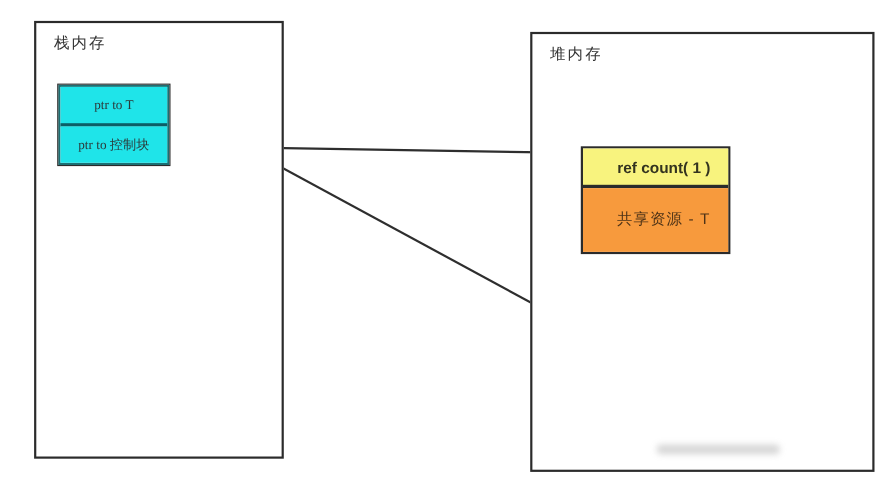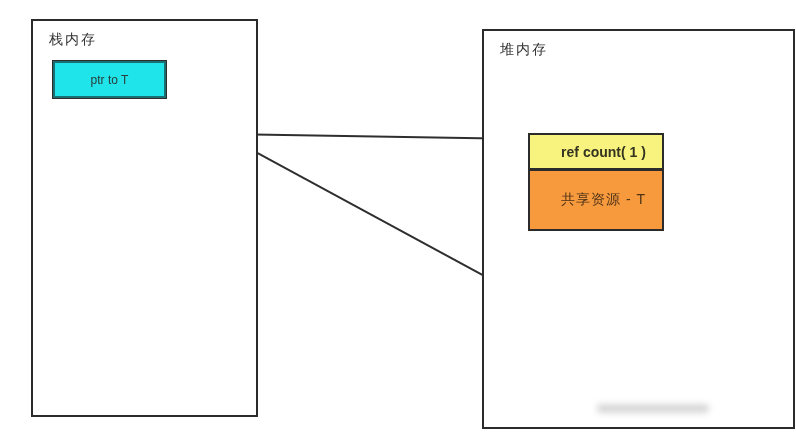--- a/index.html
+++ b/index.html
@@ -27,24 +27,25 @@
     left: 16px;
     top: 10px;
     font-size: 14px;
     letter-spacing: 2px;
     color: #333333;
   }
   
   .sp-object {
     position: absolute;
     left: 20px;
-    top: 40px;
-    width: 113px;
+    top: 56px;
+    width: 101px;
     border: 2px solid #1b6f73;
     outline: 1px solid #2b2b2b;
+    font-family: Liberation Serif, serif;
   }
   .sp-cell {
     height: 36px;
     background: #1fe4e9;
     display: flex;
     align-items: center;
     justify-content: center;
     font-size: 12px;
     color: #2c3a3a;
     border-bottom: 3px solid #0c5e66;
@@ -114,20 +115,21 @@
     </defs>
     <line x1="154" y1="97" x2="525" y2="298" marker-end="url(#ah)"></line>
     <line x1="154" y1="133" x2="525" y2="139" marker-end="url(#ah)"></line>
     <path class="flow" d="M 664 253 C 687 256, 692 281, 674 298" marker-end="url(#ah)"></path>
   </svg>
 
   <div class="memory-box stack-box">
     <div class="box-title">栈内存</div>
     <div class="sp-object">
       <div class="sp-cell">ptr to T</div>
+      <div class="sp-cell">ptr to 控制块</div>
     </div>
   </div>
 
   <div class="memory-box heap-box">
     <div class="box-title">堆内存</div>
     <div class="cb-stack">
       <div class="cb-cell first">ref count( 1 )</div>
       <div class="cb-cell resource">共享资源 - T</div>
     </div>
   </div>

